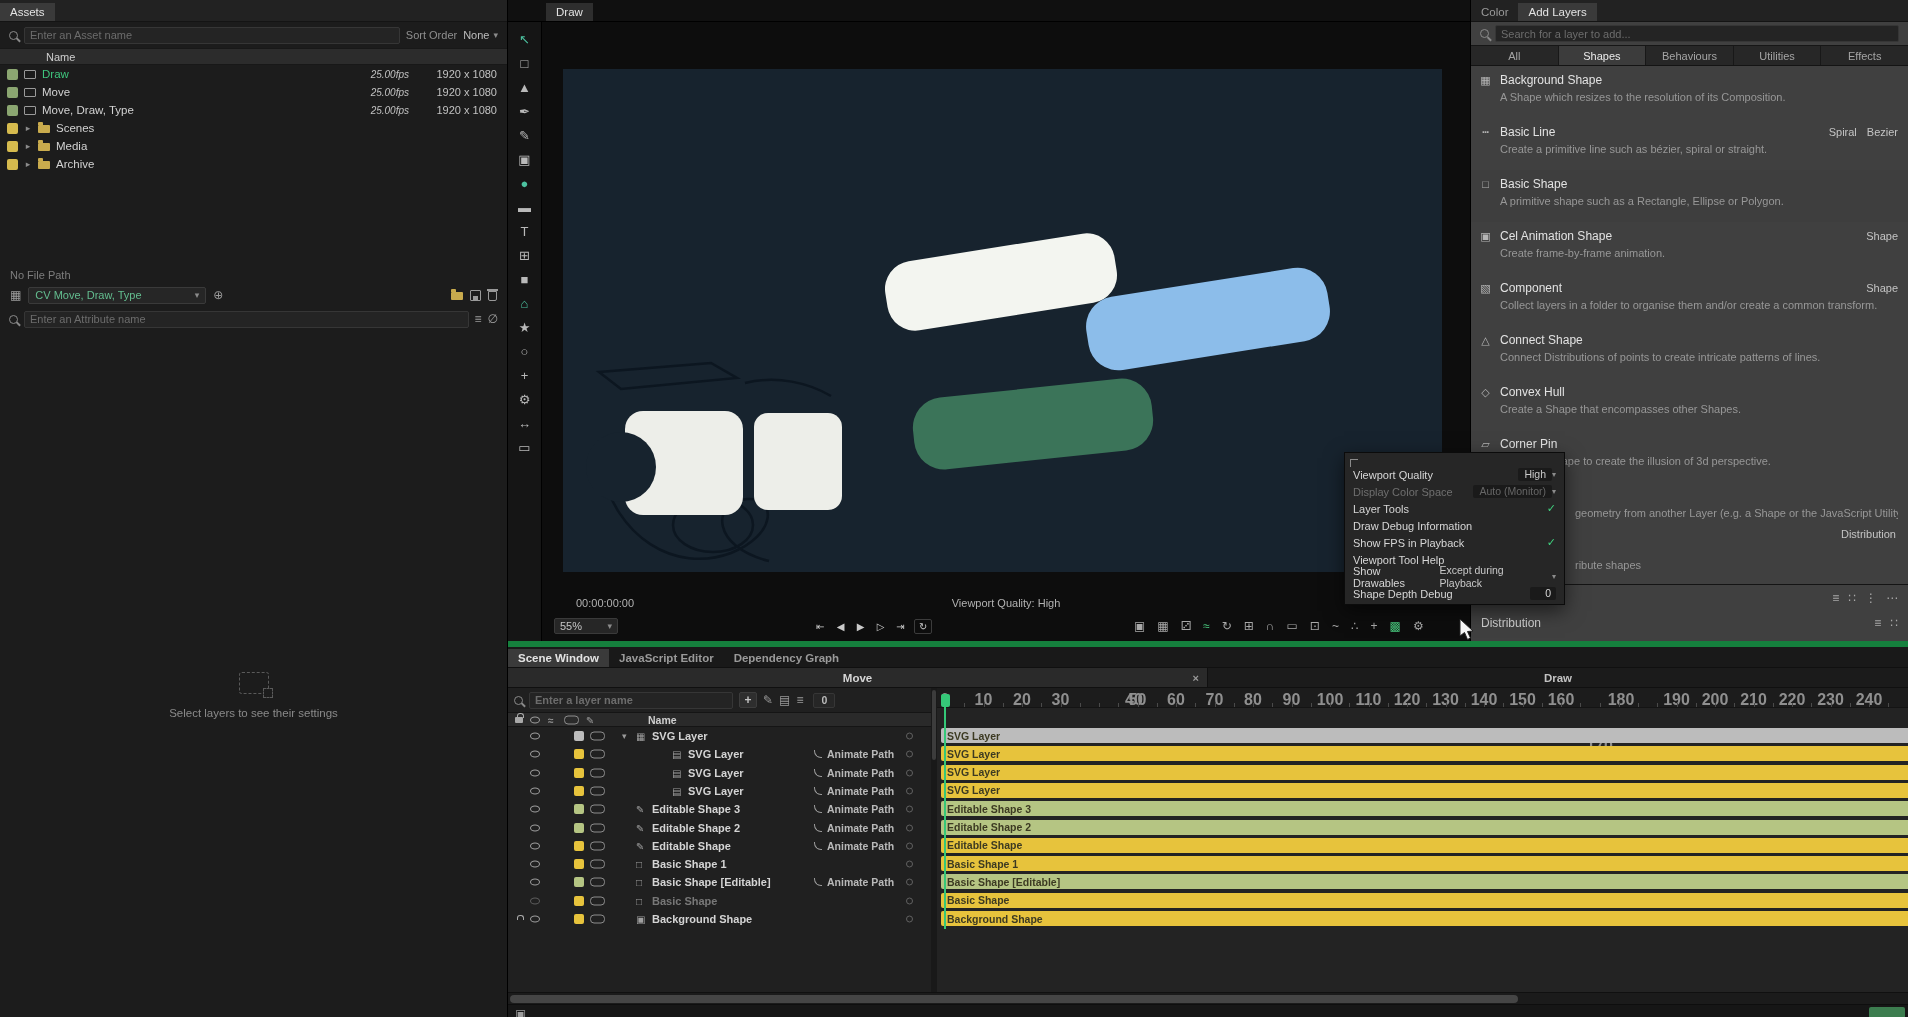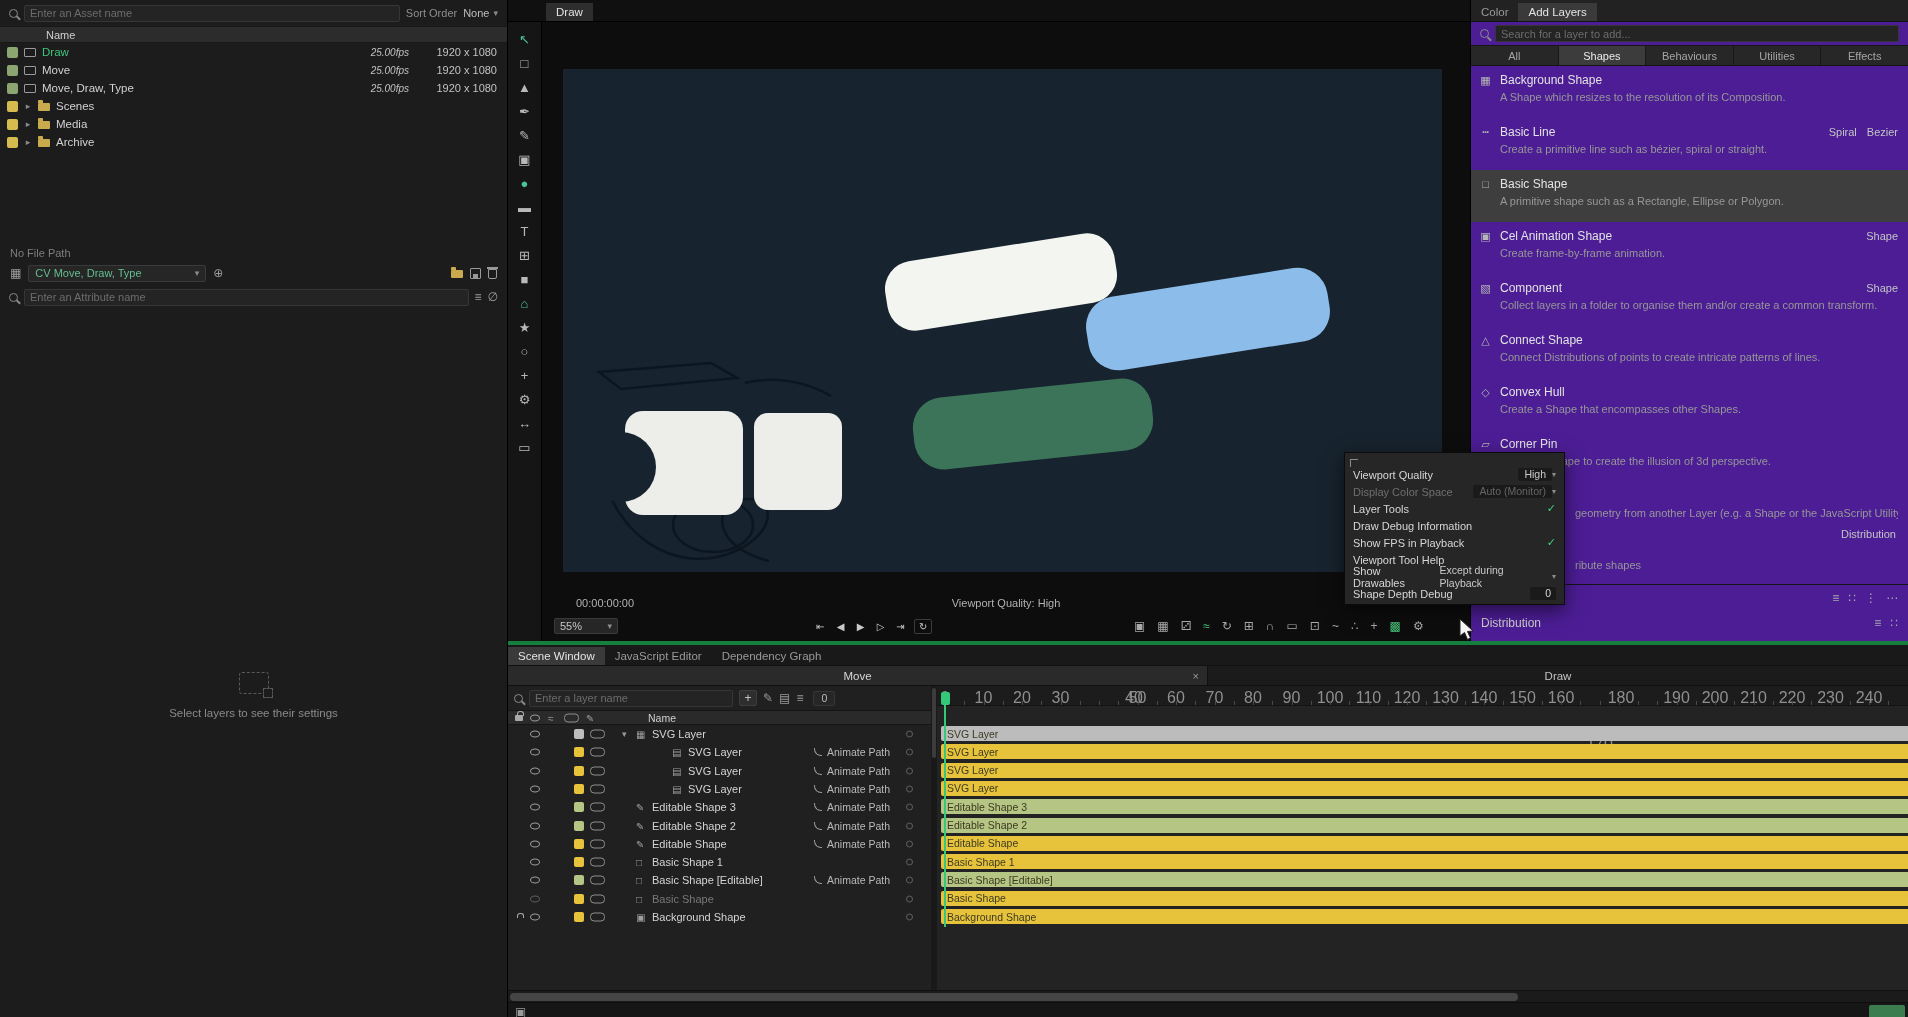--- a/index.html
+++ b/index.html
@@ -1,22 +1,22 @@
 <!DOCTYPE html>
 <html lang="en"><head>
 <meta charset="utf-8">
 <style>
 *{margin:0;padding:0;box-sizing:border-box;}
 html,body{width:1908px;height:1017px;}
 body{background:#141414;font-family:"Liberation Sans","DejaVu Sans",sans-serif;font-size:12px;color:#c8c8c8;overflow:hidden;position:relative;}
 
 #left{position:absolute;left:0;top:0;width:508px;height:1017px;background:#1c1c1c;border-right:1px solid #000;}
 #vp{position:absolute;left:508px;top:0;width:962px;height:641px;background:#0d0d0d;}
-#right{position:absolute;left:1470px;top:0;width:438px;height:641px;background:#4c1d95;border-left:1px solid #000;}
-#bottom{position:absolute;left:508px;top:641px;width:1400px;height:376px;background:#7dd3fc;border-top:4px solid #15803d;}
+#right{position:absolute;left:1470px;top:0;width:438px;height:641px;background:#404040;border-left:1px solid #000;}
+#bottom{position:absolute;left:508px;top:641px;width:1400px;height:376px;background:#7dd3fc;border-top:6px solid #15803d;font-weight:bold;}
 
 .tabbar{display:flex;align-items:flex-end;background:#222;border-bottom:1px solid #141414;height:22px;}
 .tab{padding:3px 10px;color:#9a9a9a;font-size:11.5px;white-space:nowrap;}
 .tab.active{background:#3a3a3a;color:#e3e3e3;}
 input{background:#242424;border:1px solid #363636;border-radius:2px;color:#cfcfcf;font:inherit;font-size:11px;height:17px;padding:0 5px;outline:none;}
 input::placeholder{color:#6c6c6c;}
 .caret{color:#8b8b8b;font-size:9px;}
 .mag-ico{width:9px;height:9px;border:1.5px solid #8a8a8a;border-radius:50%;position:relative;flex:none;}
 .mag-ico::after{content:'';position:absolute;width:5px;height:1.5px;background:#8a8a8a;transform:rotate(45deg);right:-4px;bottom:-2px;}
 .ico{color:#9b9b9b;font-size:12px;}
@@ -145,20 +145,23 @@
 #hscroll .thumb{position:absolute;left:2px;top:2px;height:8px;width:72%;background:#454545;border-radius:4px;}
 #bp-foot{position:absolute;left:0;top:357px;width:1400px;height:19px;background:#161616;border-top:1px solid #0e0e0e;display:flex;align-items:center;padding:0 7px;}
 .greenbtn{position:absolute;right:3px;top:2px;width:36px;height:15px;background:#3c7d4f;border-radius:2px;}
 #cursor{position:absolute;left:1458px;top:618px;z-index:99;}
 .dic{color:#a8a8a8;}
 </style>
 </head>
 <body>
 
 <section id="left">
+  <div class="tabbar">
+    <span class="tab active">Assets</span>
+  </div>
   <div id="assets-search">
     <span class="mag-ico"></span>
     <input placeholder="Enter an Asset name" style="">
     <span class="sortlbl">Sort Order</span>
     <span class="sortval">
         <span>None</span>
         <span class="caret">▾</span>
       </span>
   </div>
   <div class="thead">

